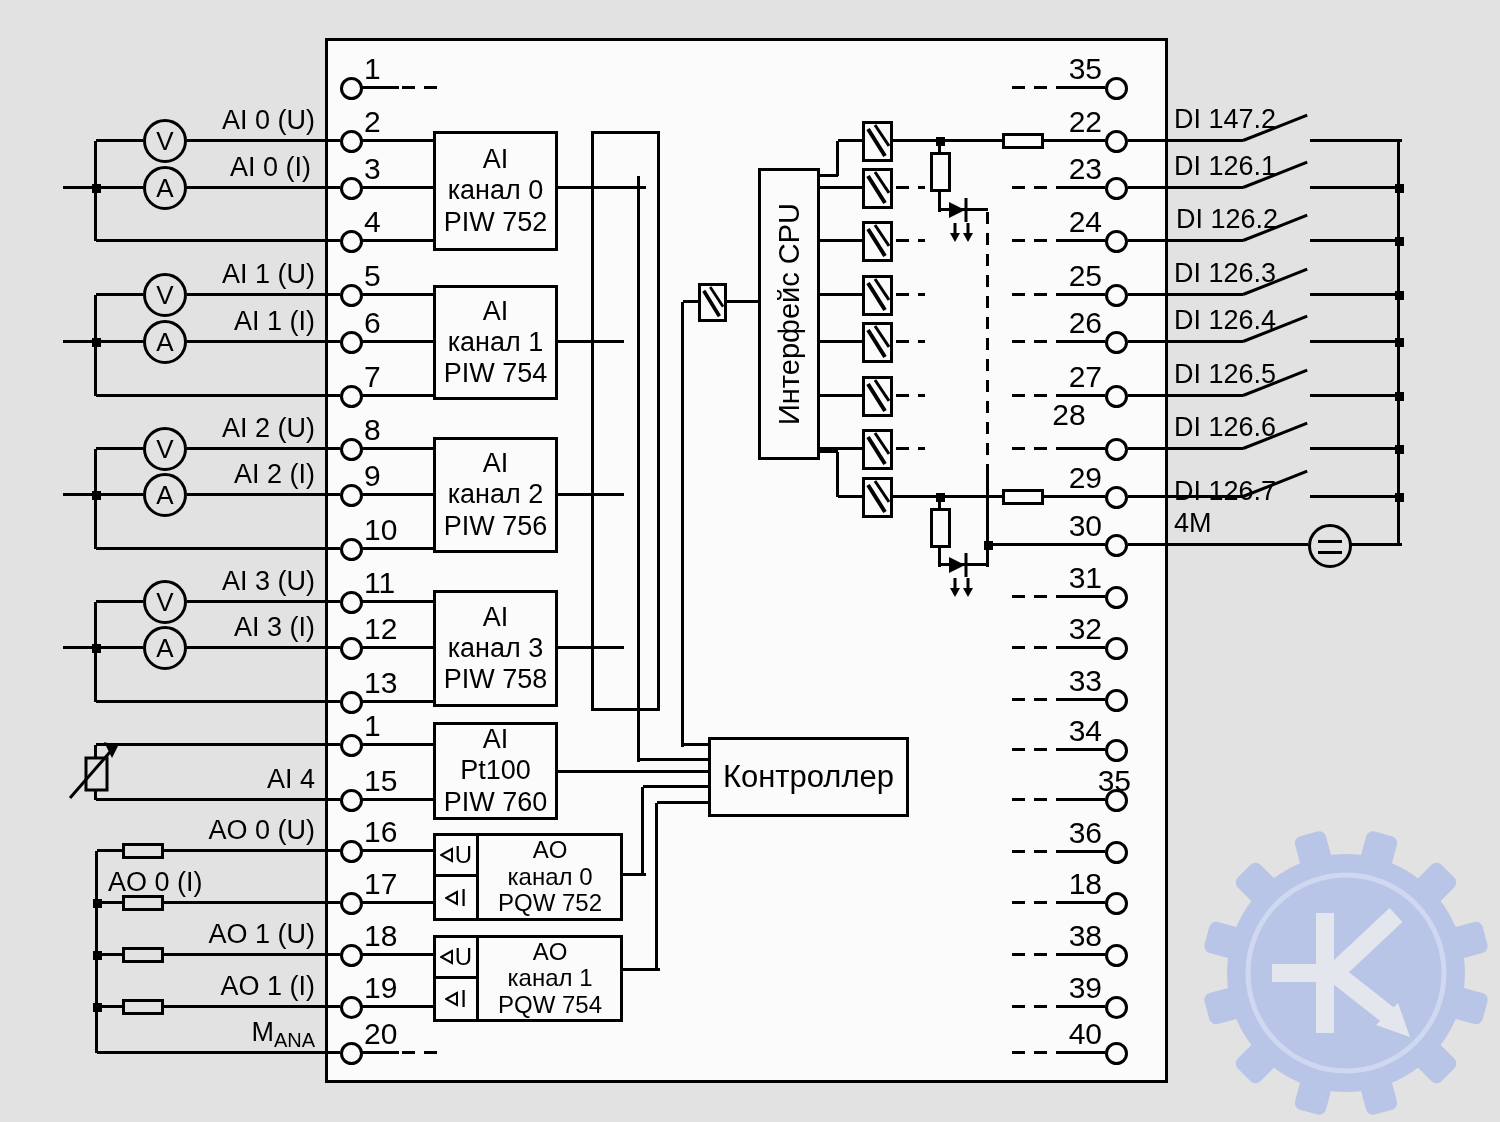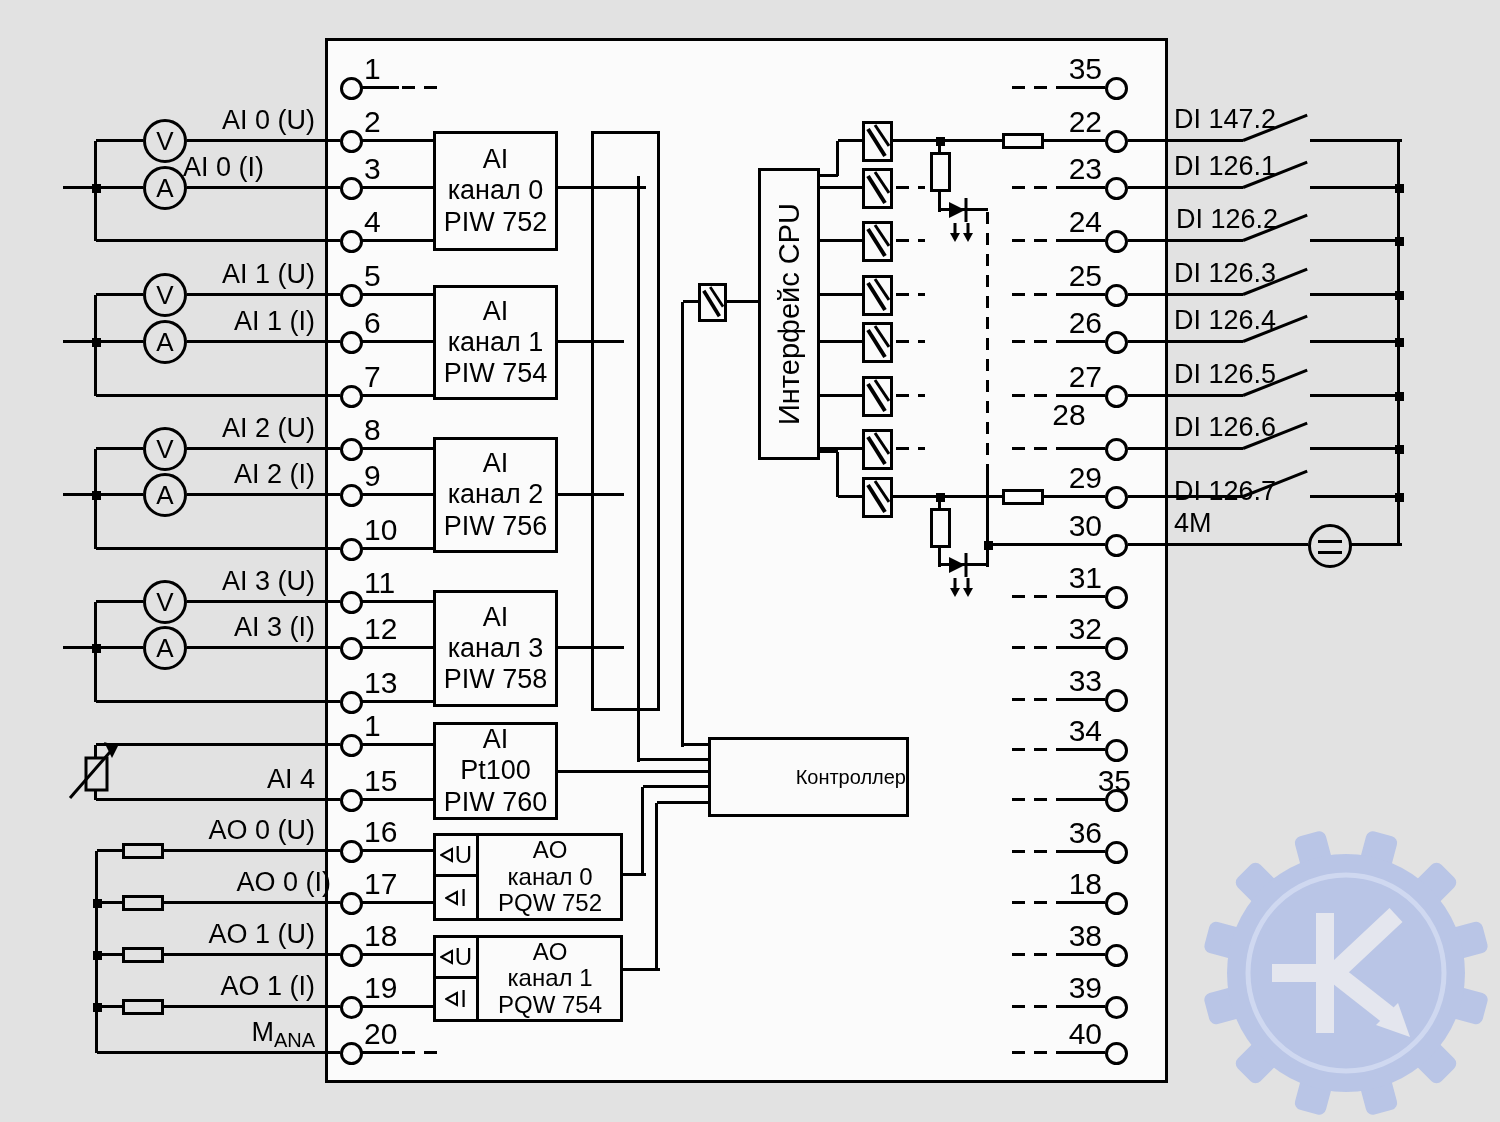--- a/index.html
+++ b/index.html
@@ -22,21 +22,21 @@
   .aotxt{position:absolute;display:flex;flex-direction:column;align-items:center;justify-content:center;
          font-size:24px;line-height:1.1;text-align:center}
   .aocell{position:absolute;border:3px solid #000;box-sizing:border-box;background:#fbfbfb;
           display:flex;align-items:center;justify-content:center;gap:2px;font-size:24px}
   .num{position:absolute;font-size:30px;white-space:nowrap}
   .lbl{position:absolute;font-size:27px;white-space:nowrap}
   .res{position:absolute;border:3px solid #000;box-sizing:border-box}
   .blade{position:absolute;height:3px;background:#000;transform:rotate(-21.5deg);transform-origin:0 50%}
   .cpu-v{position:absolute;left:50%;top:50%;transform:translate(-50%,-50%) rotate(-90deg);
          white-space:nowrap;font-size:29px}
-  .ctr{display:flex;align-items:center;justify-content:flex-end;font-size:20px}
+  .ctr{display:flex;align-items:center;justify-content:center;font-size:31px}
   .src{position:absolute;width:44px;height:44px;border:3px solid #000;border-radius:50%;
        box-sizing:border-box;background:#e2e2e2}
   .srcbar{position:absolute;width:24px;height:3px;background:#000;left:7px}
   sub{font-size:20px}
 </style>
 </head>
 <body>
 
 <div id="scene">
 
@@ -453,30 +453,30 @@
         </svg>
         <span>U</span>
       </div>
       <div class="aocell" style="left:433px;top:976px;width:46px;height:46px">
         <svg width="13" height="16" viewBox="0 0 13 16">
           <polygon points="12,2 1,8 12,14" fill="none" stroke="#000" stroke-width="2"></polygon>
         </svg>
         <span>I</span>
       </div>
       <div class="lbl" style="left:100px;top:105px;width:215px;text-align:right">AI 0 (U)</div>
-      <div class="lbl" style="left:116px;top:152px;width:215px;text-align:center">AI 0 (I)</div>
+      <div class="lbl" style="left:96px;top:152px;width:215px;text-align:right">AI 0 (I)</div>
       <div class="lbl" style="left:100px;top:259px;width:215px;text-align:right">AI 1 (U)</div>
       <div class="lbl" style="left:100px;top:306px;width:215px;text-align:right">AI 1 (I)</div>
       <div class="lbl" style="left:100px;top:413px;width:215px;text-align:right">AI 2 (U)</div>
       <div class="lbl" style="left:100px;top:459px;width:215px;text-align:right">AI 2 (I)</div>
       <div class="lbl" style="left:100px;top:566px;width:215px;text-align:right">AI 3 (U)</div>
       <div class="lbl" style="left:100px;top:612px;width:215px;text-align:right">AI 3 (I)</div>
       <div class="lbl" style="left:100px;top:764px;width:215px;text-align:right">AI 4</div>
       <div class="lbl" style="left:100px;top:815px;width:215px;text-align:right">AO 0 (U)</div>
-      <div class="lbl" style="left:116px;top:867px;width:215px;text-align:right">AO 0 (I)</div>
+      <div class="lbl" style="left:108px;top:867px;width:215px;text-align:left">AO 0 (I)</div>
       <div class="lbl" style="left:100px;top:919px;width:215px;text-align:right">AO 1 (U)</div>
       <div class="lbl" style="left:100px;top:971px;width:215px;text-align:right">AO 1 (I)</div>
       <div class="lbl" style="left:100px;top:1017px;width:215px;text-align:right">
   <span>M</span><sub>ANA</sub></div>
       <div class="lbl" style="left:1174px;top:104px">DI 147.2</div>
       <div class="lbl" style="left:1174px;top:151px">DI 126.1</div>
       <div class="lbl" style="left:1176px;top:204px">DI 126.2</div>
       <div class="lbl" style="left:1174px;top:258px">DI 126.3</div>
       <div class="lbl" style="left:1174px;top:305px">DI 126.4</div>
       <div class="lbl" style="left:1174px;top:359px">DI 126.5</div>

